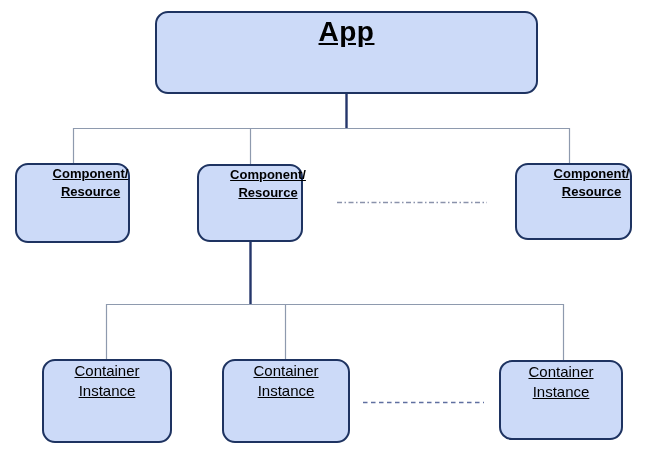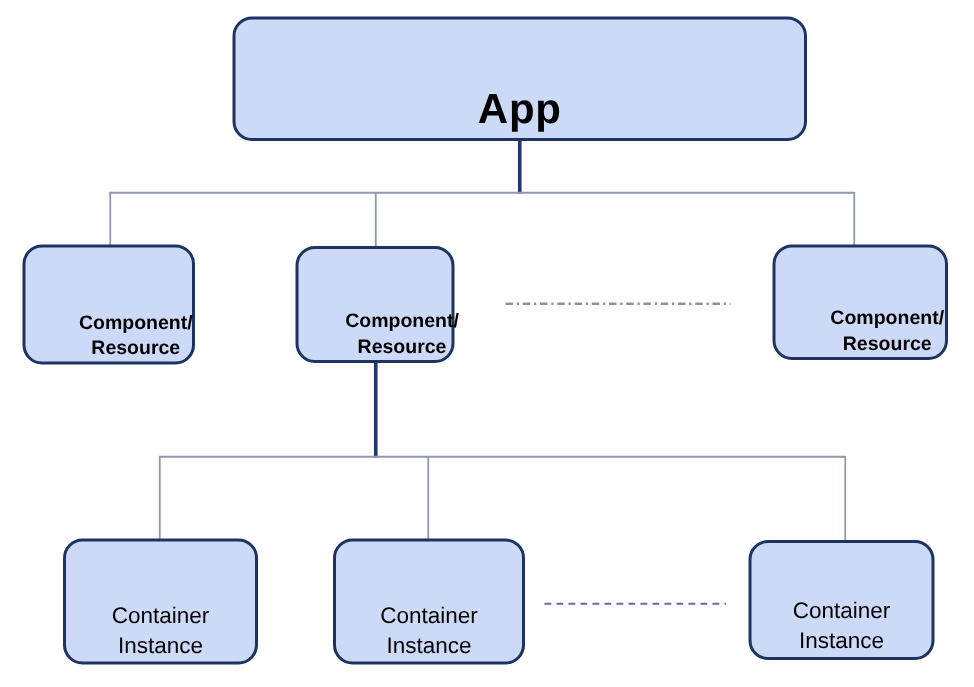--- a/index.html
+++ b/index.html
@@ -44,24 +44,25 @@
     stroke-dasharray: 4.5 3.5;
     fill: none;
   }
   .node {
     position: absolute;
     box-sizing: border-box;
     background: var(--node-fill, #ccdaf8);
     border: 2.5px solid var(--node-border, #1e3361);
     border-radius: 13px;
     display: flex;
-    align-items: flex-end;
+    align-items: flex-start;
     justify-content: center;
     text-align: center;
     color: var(--text-color, #000000);
+    text-decoration: underline;
   }
   .node span {
     white-space: pre-line;
     line-height: 1.35;
   }
   .node-app {
     left: 155px; top: 11px; width: 383px; height: 83px;
     font-weight: bold;
     font-size: 28px;
     letter-spacing: 0.5px;

